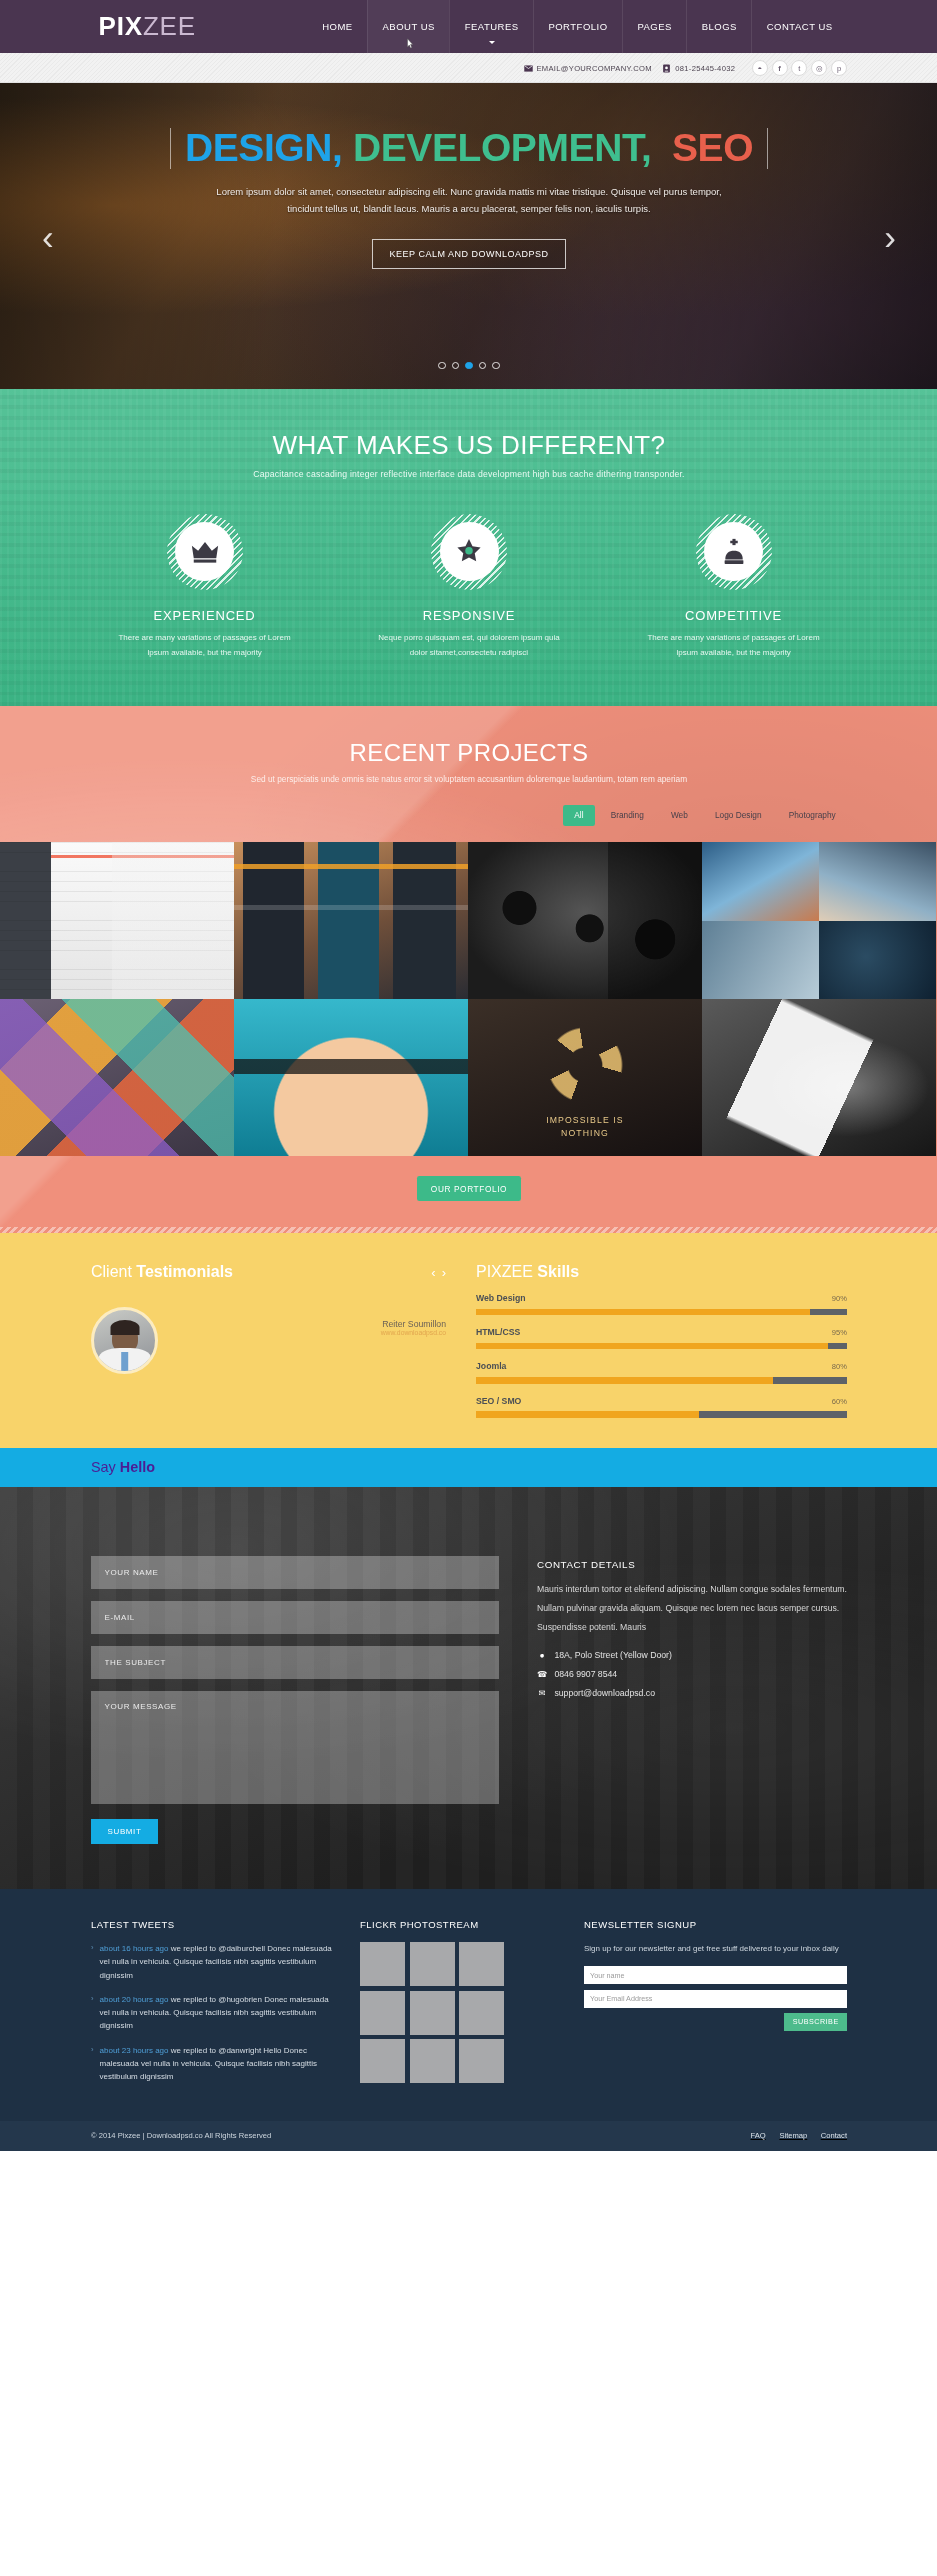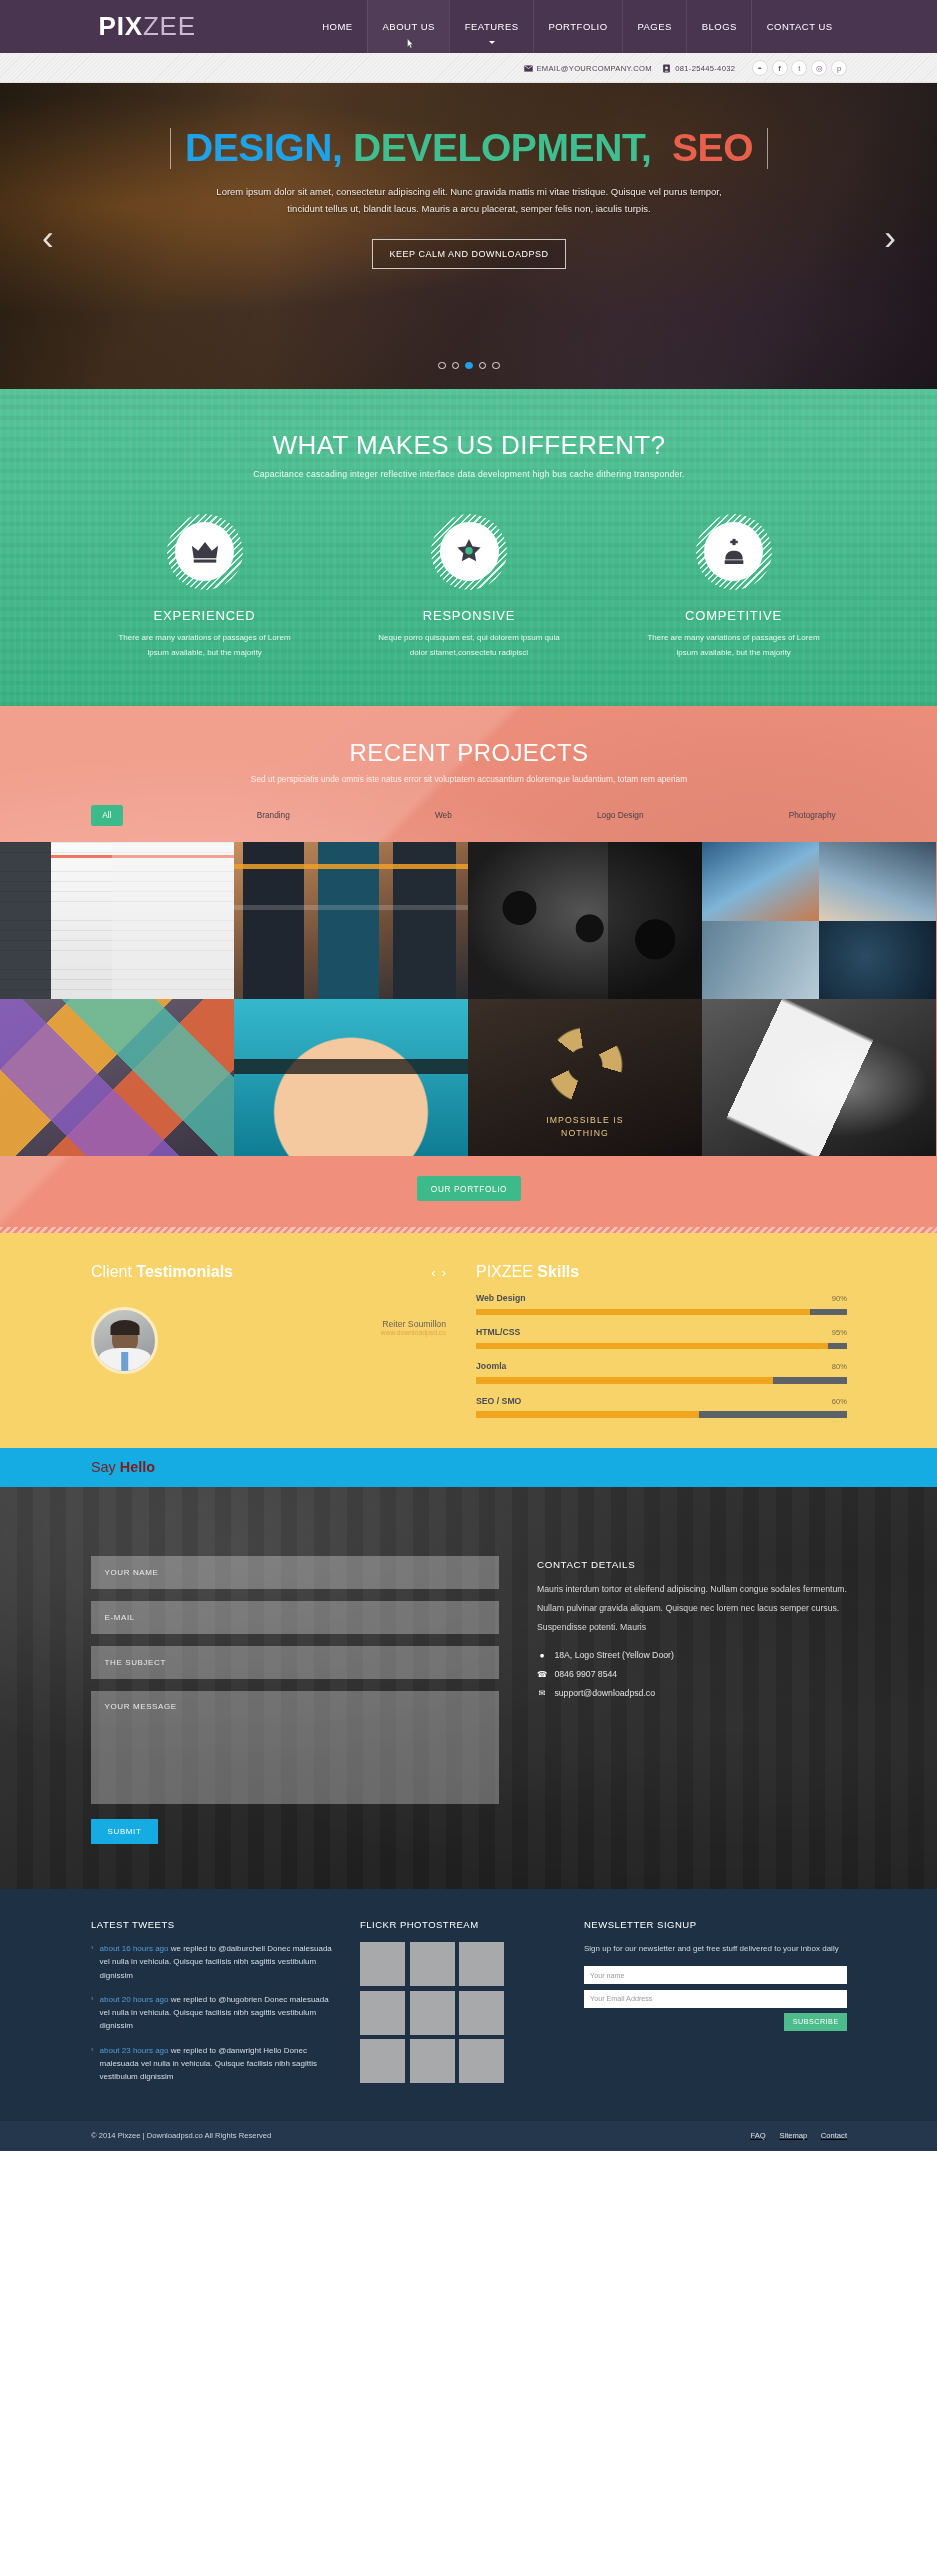--- a/index.html
+++ b/index.html
@@ -175,21 +175,21 @@
   .projects::before{
     content:"";position:absolute;inset:0;
     background:
       linear-gradient(135deg, rgba(255,255,255,0.14) 0 35%, transparent 36%),
       radial-gradient(ellipse at 20% 45%, rgba(255,255,255,0.20), transparent 45%),
       radial-gradient(ellipse at 80% 30%, rgba(0,0,0,0.07), transparent 50%);
   }
   .projects-inner{position:relative;width:756px;margin:0 auto;text-align:center;}
   .proj-title{color:#fff;font-size:24px;font-weight:300;letter-spacing:0.4px;}
   .proj-sub{color:#fdeeea;font-size:8.3px;margin-top:7.6px;}
-  .filters{display:flex;gap:4.5px;justify-content:space-between;margin-top:21px;}
+  .filters{display:flex;gap:4.5px;justify-content:flex-end;margin-top:21px;}
   .filter{
     font-size:8.3px;color:#49404a;padding:5.3px 11.3px;cursor:pointer;border-radius:2.3px;
   }
   .filter.active{background:#3dba89;color:#fff;}
   .grid{position:relative;display:grid;grid-template-columns:repeat(4,234px);gap:0;width:938px;margin:16.6px auto 0;}
   .tile{height:157px;position:relative;overflow:hidden;cursor:pointer;}
   .tile.half{height:79px;}
   .tile-quad{display:grid;grid-template-columns:1fr 1fr;grid-template-rows:1fr 1fr;height:157px;}
   .ov{position:absolute;inset:0;}
   .imp-text{
@@ -234,21 +234,21 @@
   .skill{margin-top:12px;}
   .skill-top{display:flex;justify-content:space-between;align-items:baseline;}
   .skill-name{color:#4b4f55;font-size:8.7px;font-weight:700;}
   .skill-val{color:#7a6a4c;font-size:7.6px;}
   .bar{height:6.8px;background:#5d6268;margin-top:5.3px;width:100%;}
   .bar-fill{height:6.8px;background:#f0a51e;}
 
   
   .hello{background:#14ace3;height:39px;position:relative;}
   .hello-inner{width:756px;margin:0 auto;height:39px;display:flex;align-items:center;}
-  .hello-t{color:#7f1d1d;font-size:14.4px;font-weight:300;}
+  .hello-t{color:#4c1d95;font-size:14.4px;font-weight:300;}
   .hello-t b{font-weight:700;}
   .hello::after{
     content:"";position:absolute;bottom:-6.8px;left:102px;
     width:0;height:0;border-left:6.8px solid transparent;border-right:6.8px solid transparent;
     border-top:6.8px solid #14ace3;
   }
 
   
   .contact{position:relative;background:#c2410c;padding:69px 0 45px;overflow:hidden;}
   .contact::before{
@@ -620,21 +620,21 @@
       <input class="fld" placeholder="THE SUBJECT" style="">
       <textarea class="fld" placeholder="YOUR MESSAGE" style=""></textarea>
       <button class="submit">SUBMIT</button>
     </div>
     <div class="det-col">
       <div class="det-h">CONTACT DETAILS</div>
       <div class="det-p">Mauris interdum tortor et eleifend adipiscing. Nullam congue sodales fermentum. Nullam pulvinar gravida aliquam. Quisque nec lorem nec lacus semper cursus. Suspendisse potenti. Mauris</div>
       <div class="det-list">
         <div class="det-li">
           <span class="det-ico">●</span>
-          <span>18A, Logo Street (Yellow Door)</span>
+          <span>18A, Polo Street (Yellow Door)</span>
         </div>
         <div class="det-li">
           <span class="det-ico">☎</span>
           <span>0846 9907 8544</span>
         </div>
         <div class="det-li">
           <span class="det-ico">✉</span>
           <span>support@downloadpsd.co</span>
         </div>
       </div>

